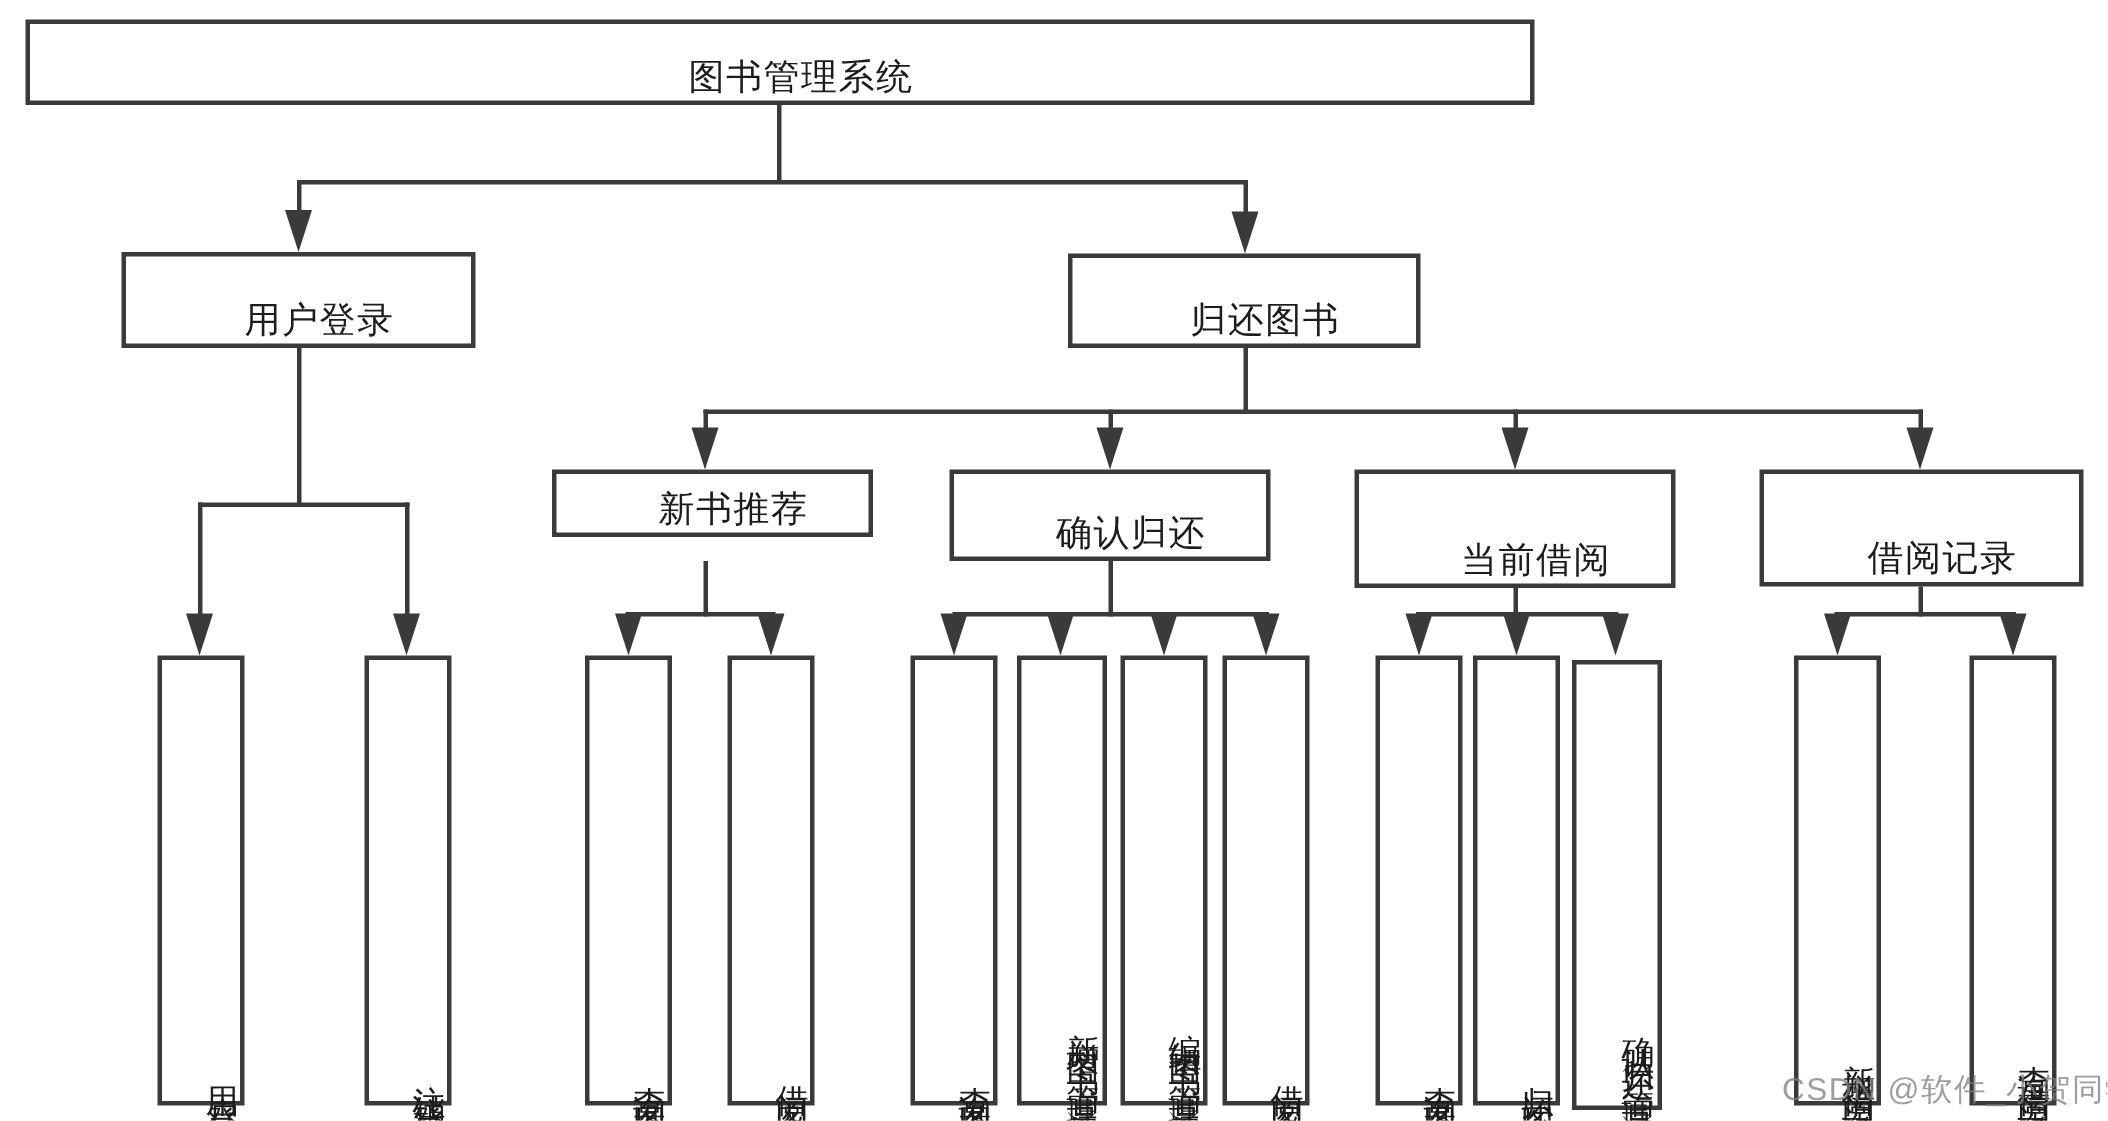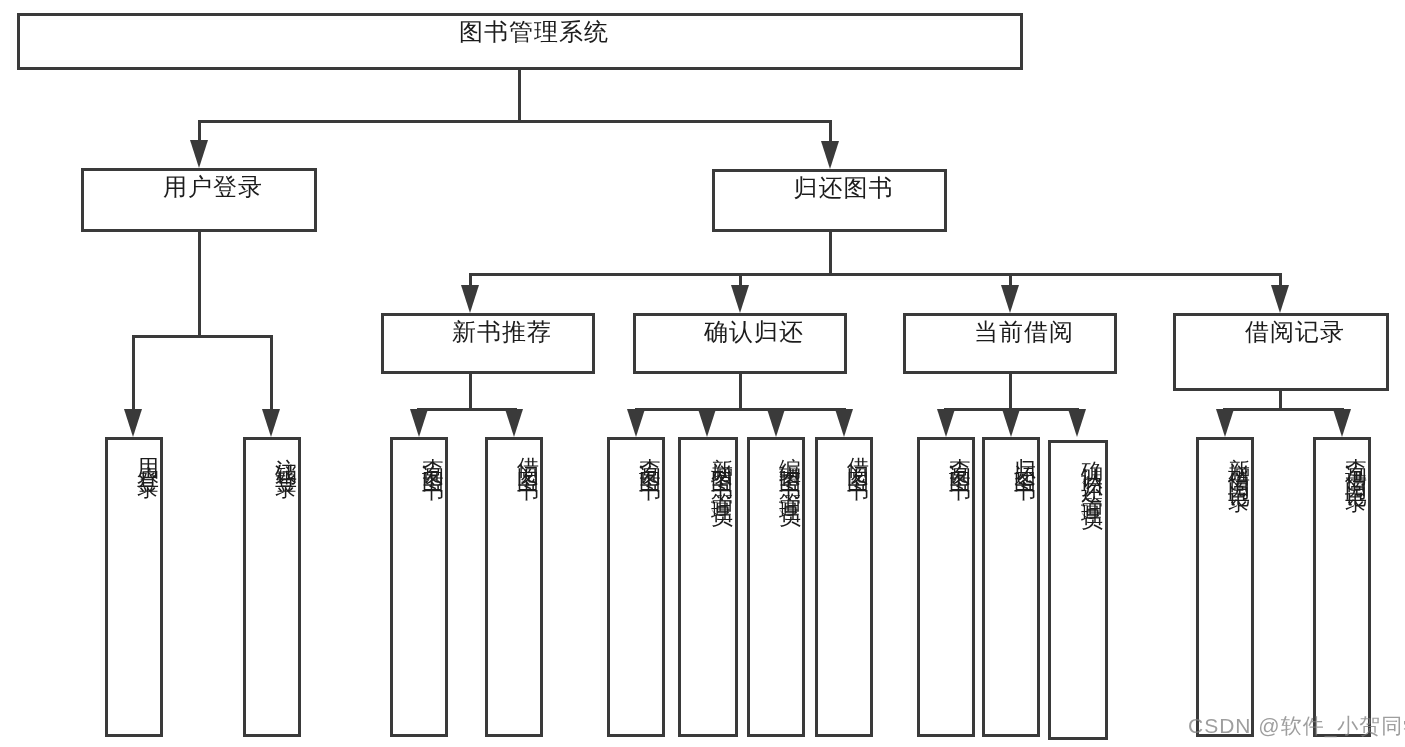--- a/index.html
+++ b/index.html
@@ -10,21 +10,21 @@
   body{
     width:1405px;height:747px;position:relative;overflow:hidden;
     font-family:"Liberation Sans","DejaVu Sans",sans-serif;
     color:var(--text);
   }
   .stage{position:absolute;inset:0;}
   
   .node{
     position:absolute;box-sizing:border-box;
     border:3px solid var(--line);background:#ffffff;
-    display:flex;align-items:flex-start;justify-content:center;
+    display:flex;align-items:flex-end;justify-content:center;
     font-size:24px;letter-spacing:1px;color:var(--text);padding-left:28px;
   }
   .leaf{font-size:22px;}
   .leaf span{
     writing-mode:vertical-lr;
     letter-spacing:7px;
     line-height:1;
     display:block;
   }
   
@@ -100,27 +100,27 @@
     <span>图书管理系统</span>
   </div>
 
   <div class="node" style="left:81px;top:168px;width:236px;height:64px">
     <span>用户登录</span>
   </div>
   <div class="node" style="left:712px;top:169px;width:235px;height:63px">
     <span>归还图书</span>
   </div>
 
-  <div class="node" style="left:381px;top:313px;width:214px;height:61px">
+  <div class="node" style="left:368px;top:313px;width:214px;height:45px">
     <span>新书推荐</span>
   </div>
   <div class="node" style="left:633px;top:313px;width:214px;height:61px">
     <span>确认归还</span>
   </div>
-  <div class="node" style="left:903px;top:313px;width:214px;height:61px">
+  <div class="node" style="left:903px;top:313px;width:214px;height:79px">
     <span>当前借阅</span>
   </div>
   <div class="node" style="left:1173px;top:313px;width:216px;height:78px">
     <span>借阅记录</span>
   </div>
 
   <div class="node leaf" style="left:105px;top:437px;width:58px;height:300px">
     <span>用户登录</span>
   </div>
   <div class="node leaf" style="left:243px;top:437px;width:58px;height:300px">

